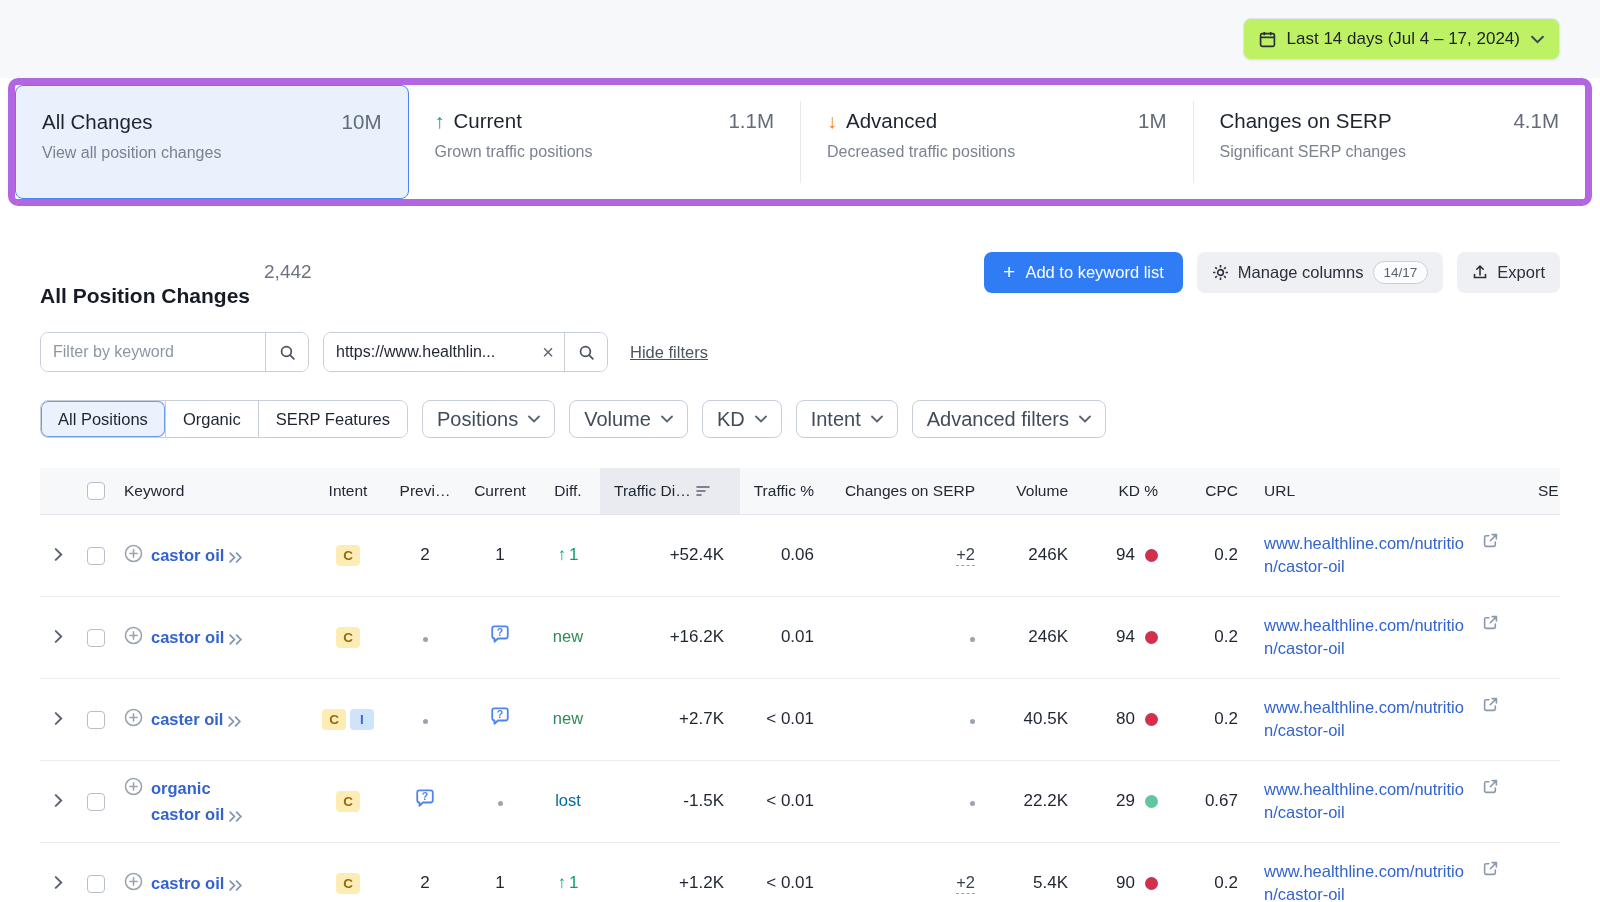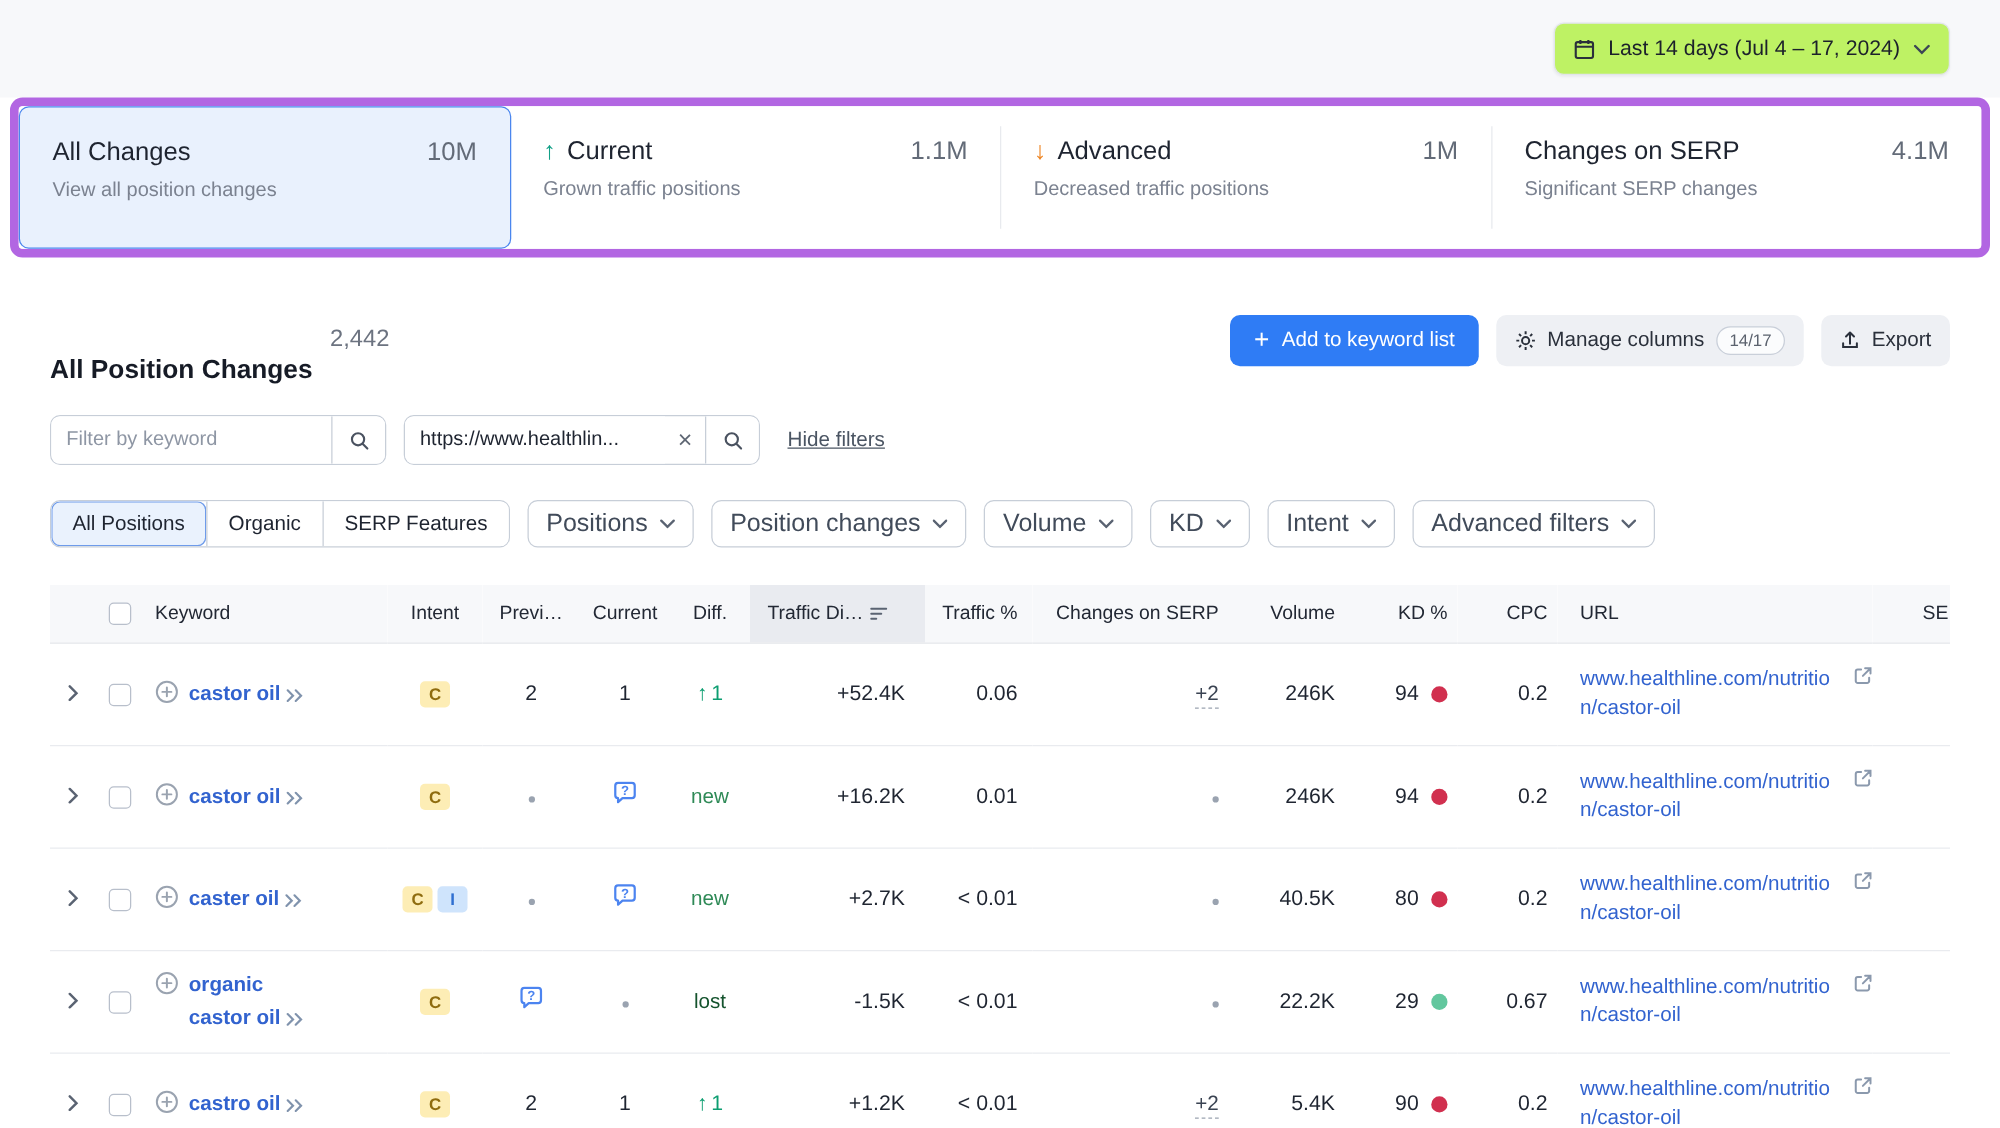--- a/index.html
+++ b/index.html
@@ -123,21 +123,21 @@
   .intent.commercial { background:#fdedb5; color:#8f6c0f; }
   .intent.informational { background:#cfe4fc; color:#2f6fd0; }
 
   .gray-dot { display:inline-block; width:5px; height:5px; border-radius:50%; background:#9aa3b0; }
   .qbubble { display:inline-flex; }
 
   .diff { font-size:17px; }
   .diff.up { color:#0d9e71; }
   .diff.up .d-arrow { margin-right:3px; }
   .diff.new { color:#2f8a57; font-size:16.5px; }
-  .diff.lost { color:#14532d; font-size:16.5px; }
+  .diff.lost { color:#0369a1; font-size:16.5px; }
 
   .serp-link { color:#3a4352; font-size:16.5px; border-bottom:1px dashed #9aa3b0; padding-bottom:2px; }
 
   .kd-wrap { display:inline-flex; align-items:center; }
   .kd-dot { display:inline-block; width:13px; height:13px; border-radius:50%; margin-left:10px; }
   .kd-dot.hard { background:#d1304f; }
   .kd-dot.easy { background:#62c79e; }
 
   .url-cell { position:relative; width:234px; padding-right:22px; }
   .url-link { color:#3263cf; font-size:16.5px; line-height:1.4; word-break:break-all; display:inline-block; width:212px; }
@@ -275,28 +275,20 @@
 
     <div class="chips-row">
       <div class="segmented">
         <button class="segment selected">All Positions</button>
         <button class="segment">Organic</button>
         <button class="segment">SERP Features</button>
       </div>
       <div class="dropdown-chips">
           <button class="chip">
             <span>Positions</span>
-            <span class="ic">
-              <svg viewBox="0 0 12 8" width="12" height="8">
-                <path d="M1 1.5l5 5 5-5" fill="none" stroke="#5a6372" stroke-width="1.8" stroke-linecap="round"></path>
-              </svg>
-            </span>
-          </button>
-          <button class="chip">
-            <span>Position changes</span>
             <span class="ic">
               <svg viewBox="0 0 12 8" width="12" height="8">
                 <path d="M1 1.5l5 5 5-5" fill="none" stroke="#5a6372" stroke-width="1.8" stroke-linecap="round"></path>
               </svg>
             </span>
           </button>
           <button class="chip">
             <span>Volume</span>
             <span class="ic">
               <svg viewBox="0 0 12 8" width="12" height="8">

